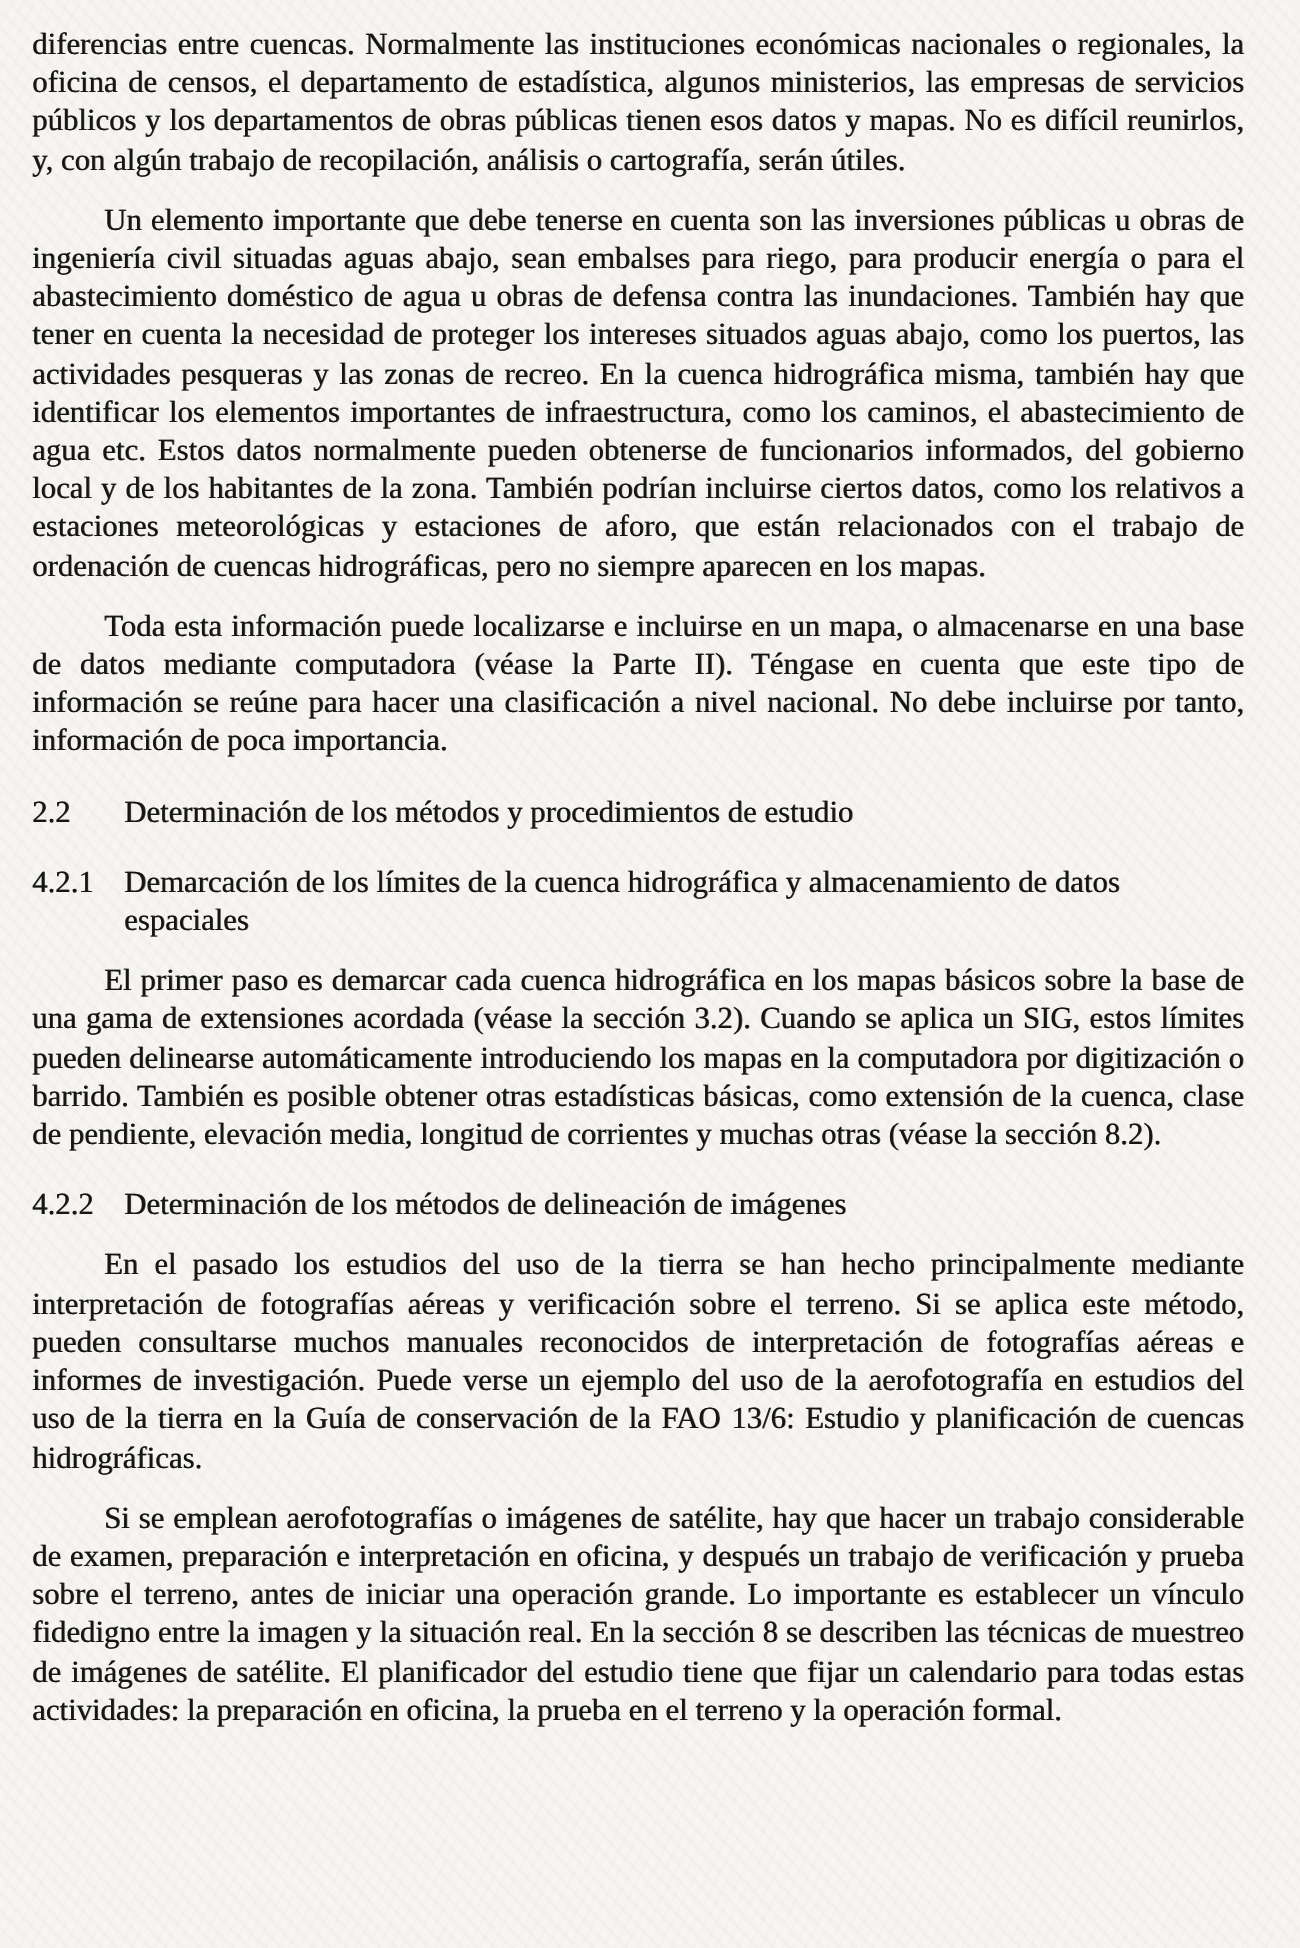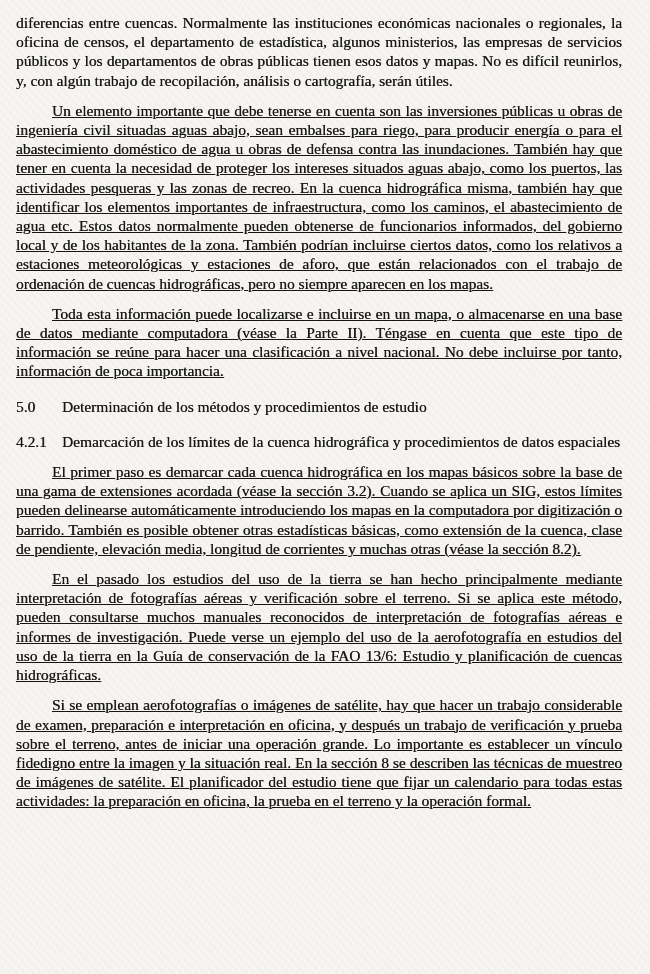--- a/index.html
+++ b/index.html
@@ -31,21 +31,20 @@
   }
   .para {
     margin: 11px 0 0 0;
     text-align: justify;
   }
   .para:first-child {
     margin-top: 0;
   }
   .para.indent {
     text-indent: 36px;
-    text-decoration: underline;
   }
   .heading {
     display: flex;
     margin: 16px 0 0 0;
     text-align: left;
   }
   .heading .num {
     flex: none;
     width: 46px;
   }
@@ -59,31 +58,35 @@
 <div class="page">
   <div class="doc">
 
     <p class="para">diferencias entre cuencas. Normalmente las instituciones económicas nacionales o regionales, la oficina de censos, el departamento de estadística, algunos ministerios, las empresas de servicios públicos y los departamentos de obras públicas tienen esos datos y mapas. No es difícil reunirlos, y, con algún trabajo de recopilación, análisis o cartografía, serán útiles.</p>
 
     <p class="para indent">Un elemento importante que debe tenerse en cuenta son las inversiones públicas u obras de ingeniería civil situadas aguas abajo, sean embalses para riego, para producir energía o para el abastecimiento doméstico de agua u obras de defensa contra las inundaciones. También hay que tener en cuenta la necesidad de proteger los intereses situados aguas abajo, como los puertos, las actividades pesqueras y las zonas de recreo. En la cuenca hidrográfica misma, también hay que identificar los elementos importantes de infraestructura, como los caminos, el abastecimiento de agua etc. Estos datos normalmente pueden obtenerse de funcionarios informados, del gobierno local y de los habitantes de la zona. También podrían incluirse ciertos datos, como los relativos a estaciones meteorológicas y estaciones de aforo, que están relacionados con el trabajo de ordenación de cuencas hidrográficas, pero no siempre aparecen en los mapas.</p>
 
     <p class="para indent">Toda esta información puede localizarse e incluirse en un mapa, o almacenarse en una base de datos mediante computadora (véase la Parte II). Téngase en cuenta que este tipo de información se reúne para hacer una clasificación a nivel nacional. No debe incluirse por tanto, información de poca importancia.</p>
 
     <div class="heading">
-      <span class="num">5.0</span>
+      <span class="num">2.2</span>
       <span class="title">Determinación de los métodos y procedimientos de estudio</span>
     </div>
 
     <div class="heading">
       <span class="num">4.2.1</span>
-      <span class="title">Demarcación de los límites de la cuenca hidrográfica y procedimientos de datos espaciales</span>
+      <span class="title">Demarcación de los límites de la cuenca hidrográfica y almacenamiento de datos espaciales</span>
     </div>
 
     <p class="para indent">El primer paso es demarcar cada cuenca hidrográfica en los mapas básicos sobre la base de una gama de extensiones acordada (véase la sección 3.2). Cuando se aplica un SIG, estos límites pueden delinearse automáticamente introduciendo los mapas en la computadora por digitización o barrido. También es posible obtener otras estadísticas básicas, como extensión de la cuenca, clase de pendiente, elevación media, longitud de corrientes y muchas otras (véase la sección 8.2).</p>
 
+    <div class="heading">
+      <span class="num">4.2.2</span>
+      <span class="title">Determinación de los métodos de delineación de imágenes</span>
+    </div>
 
     <p class="para indent">En el pasado los estudios del uso de la tierra se han hecho principalmente mediante interpretación de fotografías aéreas y verificación sobre el terreno. Si se aplica este método, pueden consultarse muchos manuales reconocidos de interpretación de fotografías aéreas e informes de investigación. Puede verse un ejemplo del uso de la aerofotografía en estudios del uso de la tierra en la Guía de conservación de la FAO 13/6: Estudio y planificación de cuencas hidrográficas.</p>
 
 
 
     <p class="para indent">Si se emplean aerofotografías o imágenes de satélite, hay que hacer un trabajo considerable de examen, preparación e interpretación en oficina, y después un trabajo de verificación y prueba sobre el terreno, antes de iniciar una operación grande. Lo importante es establecer un vínculo fidedigno entre la imagen y la situación real. En la sección 8 se describen las técnicas de muestreo de imágenes de satélite. El planificador del estudio tiene que fijar un calendario para todas estas actividades: la preparación en oficina, la prueba en el terreno y la operación formal.</p>
 
   </div>
 </div>
 

